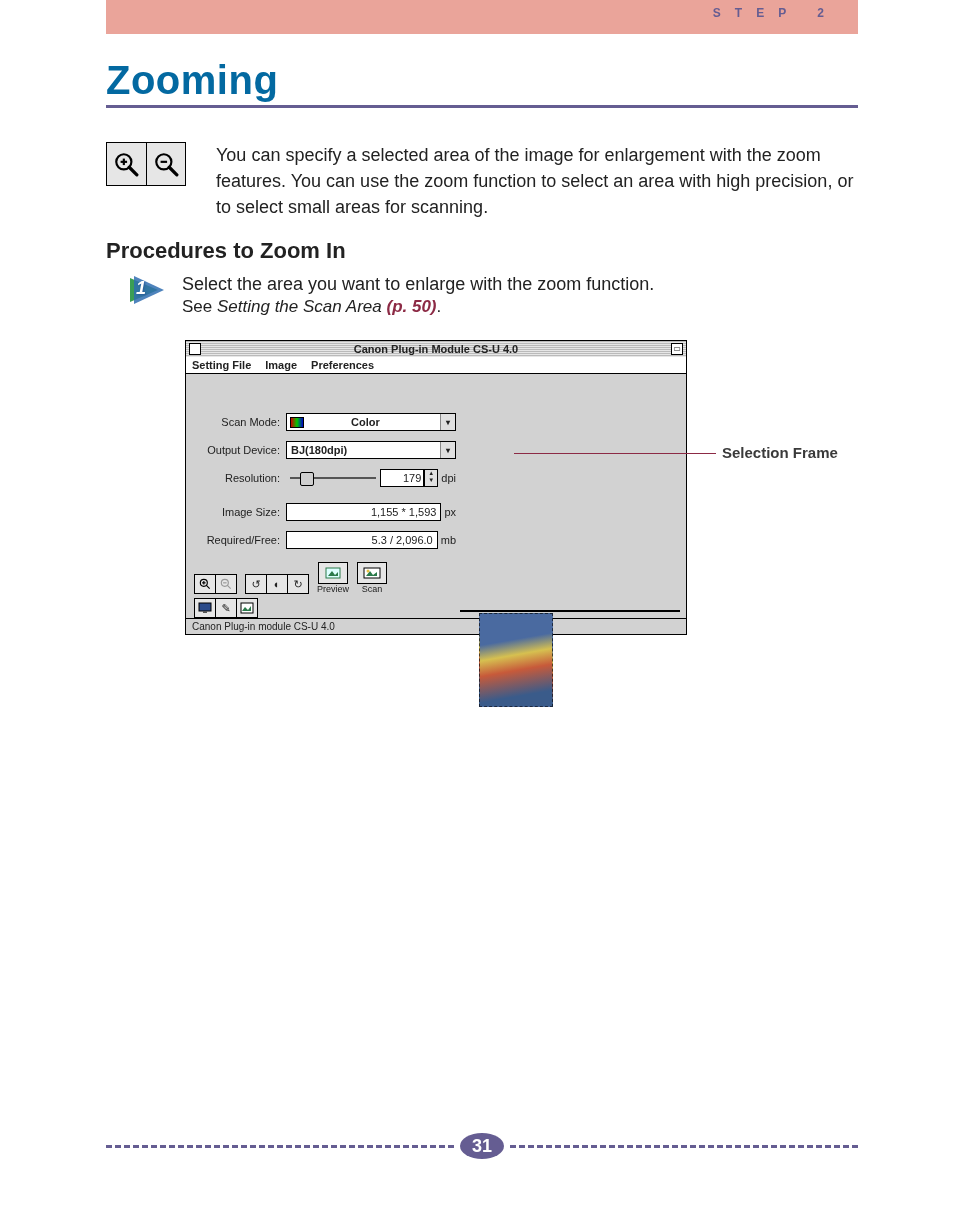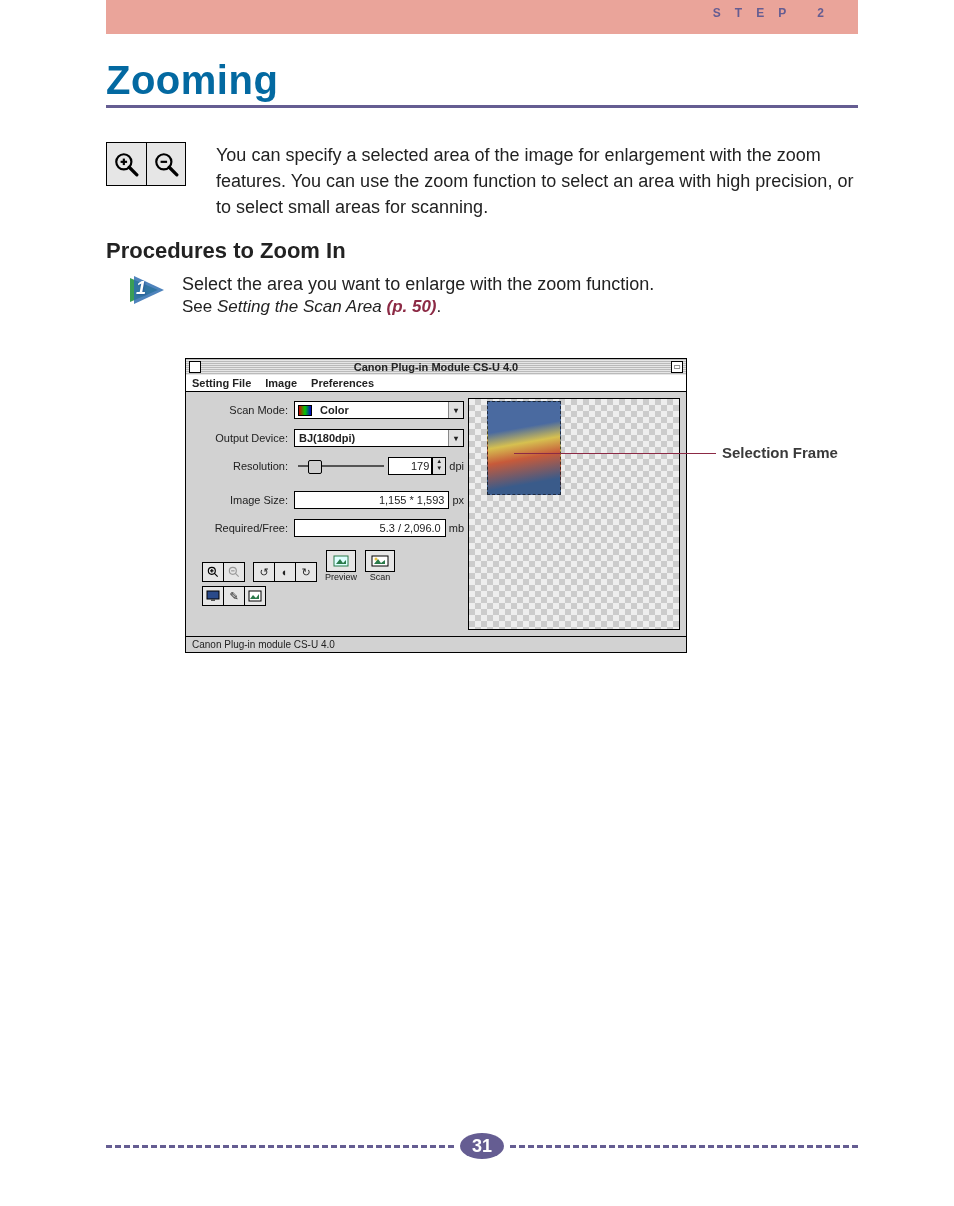--- a/index.html
+++ b/index.html
@@ -117,21 +117,21 @@
   }
   .step-sub em { font-style: italic; }
   .step-sub .link {
     color: #8c2a45;
     font-weight: 700;
     font-style: italic;
   }
   
   .embedded {
     position: absolute;
-    top: 358px; left: 185px;
+    top: 340px; left: 185px;
   }
   .mac-window {
     width: 500px;
     border: 1px solid #000;
     font-family: Geneva, "Helvetica Neue", Arial, sans-serif;
     font-size: 11px;
     background: #d2d2d2;
   }
   .mac-titlebar {
     height: 16px;
@@ -162,25 +162,26 @@
   .mac-menubar {
     background: #fff;
     border-bottom: 1px solid #000;
     padding: 2px 6px;
     display: flex;
     gap: 14px;
     font-weight: 700;
     font-size: 11px;
   }
   .mac-body {
-    padding: 6px 0 0 16px;
+    padding: 6px 0 0 8px;
     display: flex;
     height: 238px;
     position: relative;
     background: #d2d2d2;
+    align-items: flex-end;
   }
   .controls { width: 262px; }
   .ctrl-row {
     display: flex;
     align-items: center;
     height: 24px;
     margin-bottom: 4px;
   }
   .ctrl-label {
     width: 86px;
@@ -191,20 +192,21 @@
   .dropdown {
     flex: 1;
     height: 16px;
     border: 1px solid #000;
     background: #fff;
     display: flex;
     align-items: center;
     font-weight: 700;
     font-size: 11px;
     position: relative;
+    gap: 39px;
   }
   .dropdown .dd-text { padding-left: 4px; }
   .dropdown .dd-arrow {
     width: 14px; height: 16px;
     border-left: 1px solid #888;
     background: #e0e0e0;
     position: absolute; right: 0; top: 0;
     display: flex; align-items: center; justify-content: center;
     font-size: 8px;
   }

